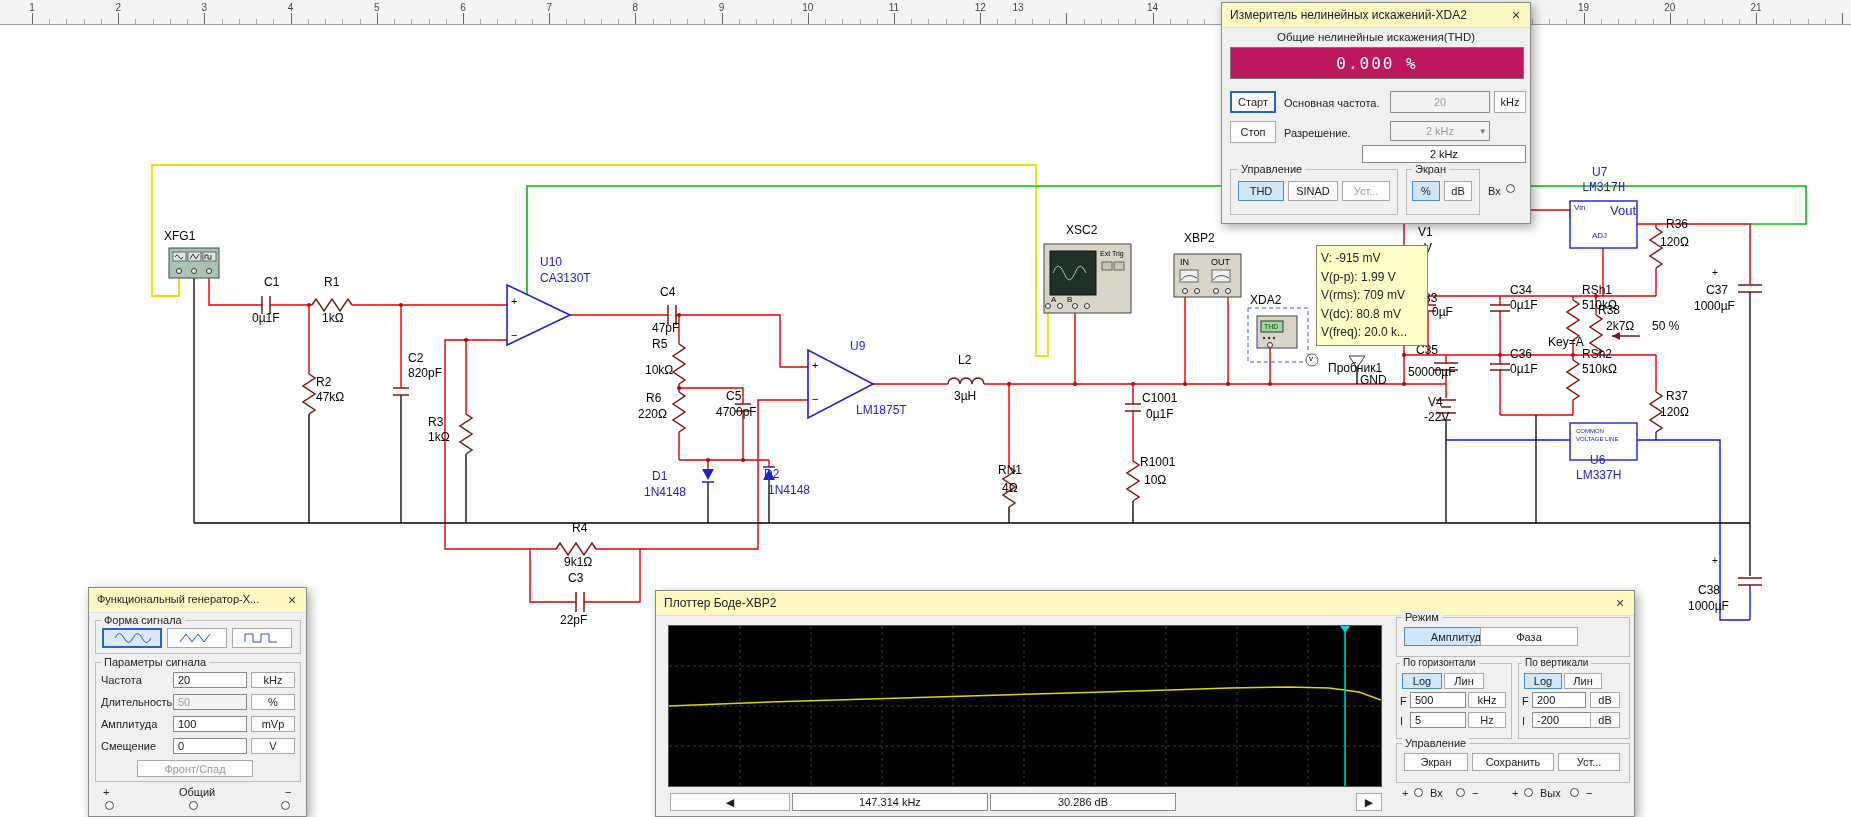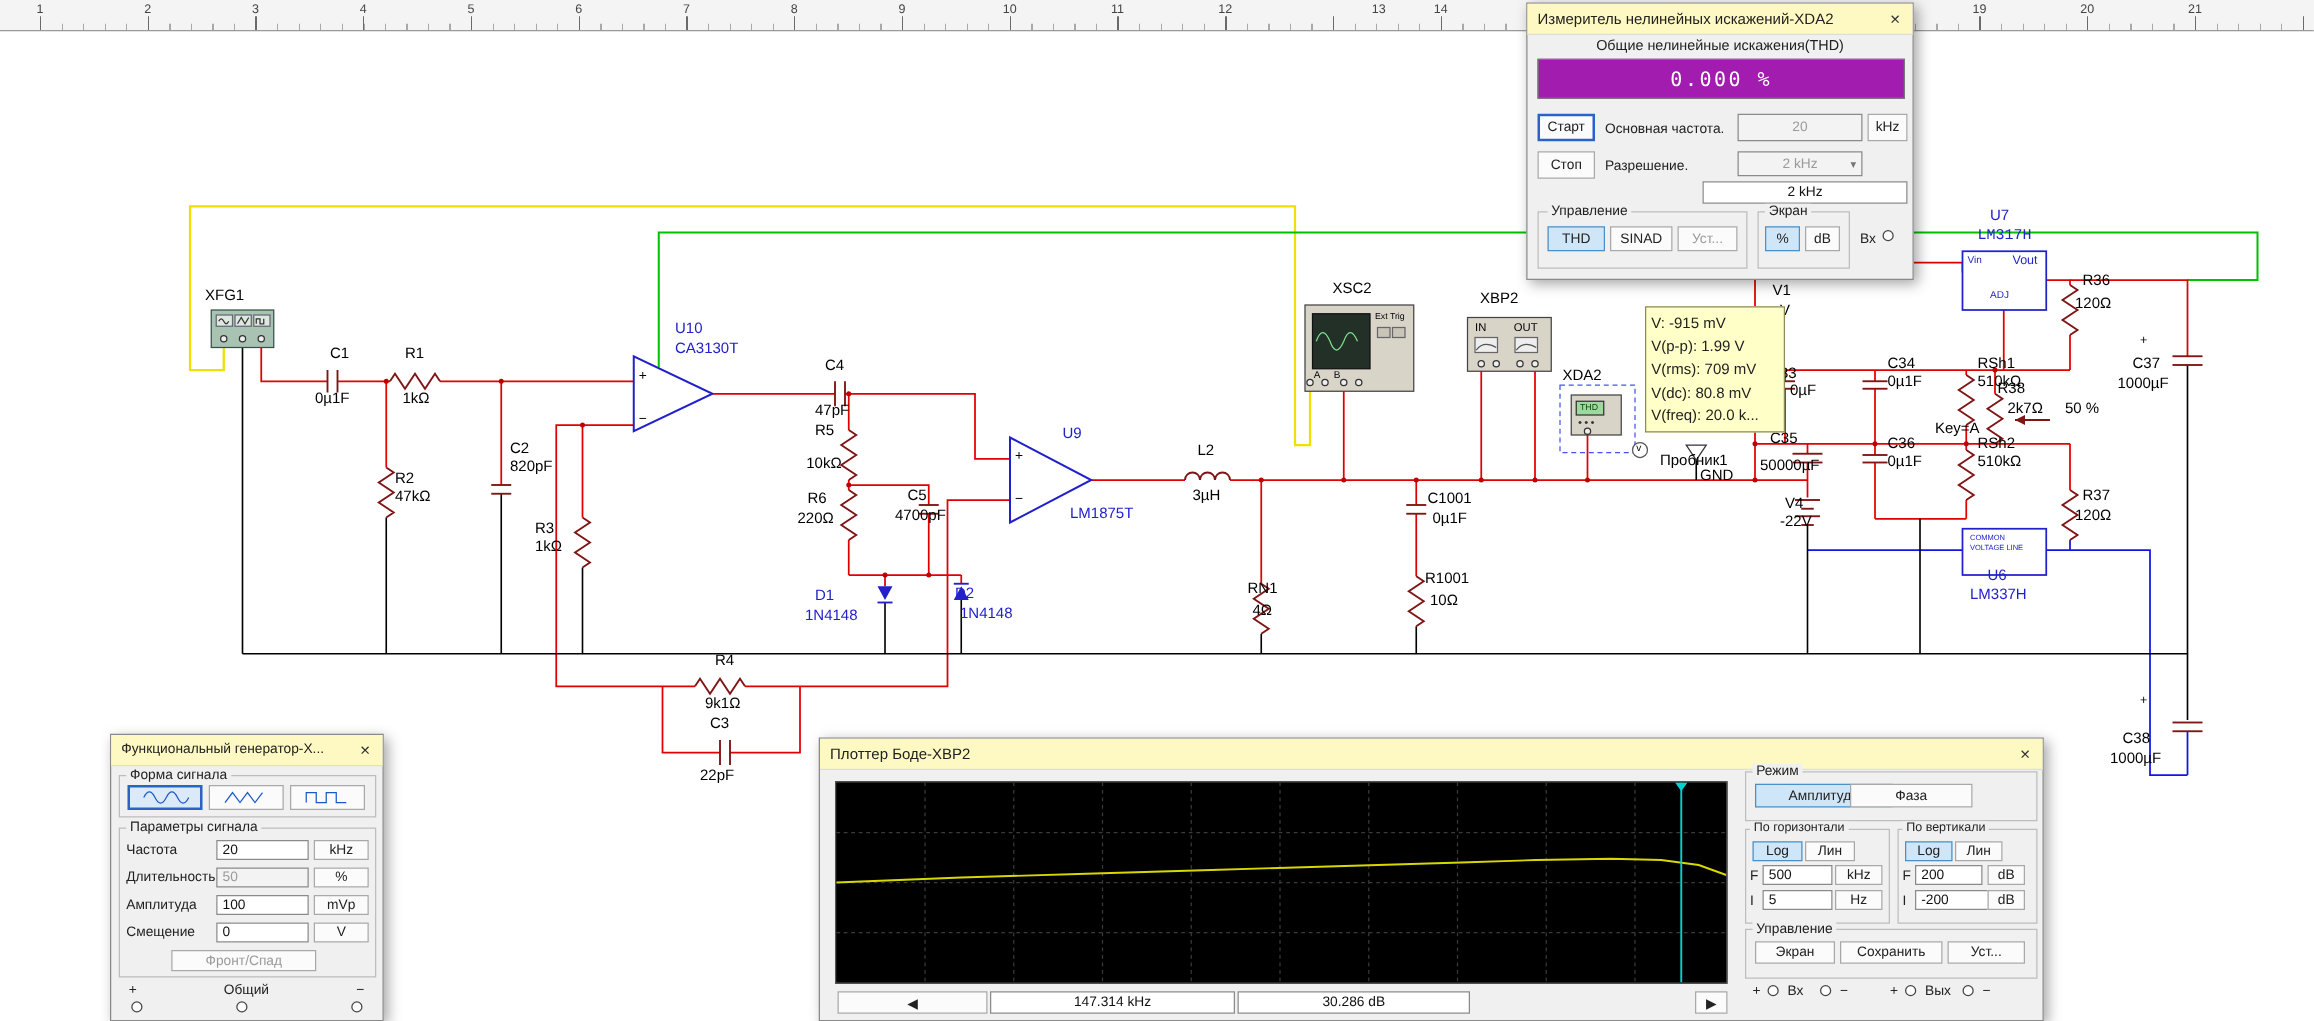--- a/index.html
+++ b/index.html
@@ -45,21 +45,21 @@
   .btn.focus{border:2px solid #2a63c8}
   .inp{position:absolute;background:#fff;border:1px solid #8a8a8a;font-size:11px;color:#111;
        display:flex;align-items:center;box-sizing:border-box;padding-left:4px}
   .inp.ctr{justify-content:center;padding-left:0}
   .inp.dis{color:#9b9b9b;background:#f3f3f3}
   .grp{position:absolute;border:1px solid #bdbdbd;box-sizing:border-box}
   .glab{position:absolute;font-size:11px;background:#f0f0f0;padding:0 3px;color:#222;white-space:nowrap;z-index:2}
   .lbl{position:absolute;font-size:11px;color:#222;white-space:nowrap}
   .term{position:absolute;width:9px;height:9px;border:1.5px solid #444;border-radius:50%;
         background:#fdfdfd;box-sizing:border-box}
-  .blackbox{position:absolute;background:#a21caf;border:1px solid #777;box-sizing:border-box;
+  .blackbox{position:absolute;background:#be185d;border:1px solid #777;box-sizing:border-box;
             color:#fff;display:flex;align-items:center;justify-content:center;
             font-size:16px;letter-spacing:2px;font-family:"DejaVu Sans Mono",monospace}
   .sunken{position:absolute;background:#fff;border:1px solid #8a8a8a;font-size:11px;color:#111;
           display:flex;align-items:center;justify-content:center;box-sizing:border-box}
   .plot{position:absolute;background:#000;border:1px solid #555;box-sizing:border-box}
   .combo-arrow{position:absolute;right:4px;top:50%;transform:translateY(-50%);font-size:9px;color:#777}
 </style>
 </head>
 <body>
 
@@ -72,21 +72,21 @@
       <span class="ruler-num" style="left: 204.4px;">3</span>
       <span class="ruler-num" style="left: 290.6px;">4</span>
       <span class="ruler-num" style="left: 376.8px;">5</span>
       <span class="ruler-num" style="left: 463px;">6</span>
       <span class="ruler-num" style="left: 549.2px;">7</span>
       <span class="ruler-num" style="left: 635.4px;">8</span>
       <span class="ruler-num" style="left: 721.6px;">9</span>
       <span class="ruler-num" style="left: 807.8px;">10</span>
       <span class="ruler-num" style="left: 894px;">11</span>
       <span class="ruler-num" style="left: 980.2px;">12</span>
-      <span class="ruler-num" style="left: 1103px; text-align: center;">13</span>
+      <span class="ruler-num" style="left: 1018px; text-align: center;">13</span>
       <span class="ruler-num" style="left: 1152.6px;">14</span>
       <span class="ruler-num" style="left: 1238.8px;">15</span>
       <span class="ruler-num" style="left: 1325px;">16</span>
       <span class="ruler-num" style="left: 1411.2px;">17</span>
       <span class="ruler-num" style="left: 1497.4px;">18</span>
       <span class="ruler-num" style="left: 1583.6px;">19</span>
       <span class="ruler-num" style="left: 1669.8px;">20</span>
       <span class="ruler-num" style="left: 1756px;">21</span>
     </div>
 </div>
@@ -408,21 +408,21 @@
     <span class="slabel" style="left: 1660px; top: 236px;">120Ω</span>
     <span class="slabel" style="left: 1706px; top: 284px;">C37</span>
     <span class="slabel" style="left: 1694px; top: 300px;">1000µF</span>
     <span class="slabel" style="left: 1666px; top: 390px;">R37</span>
     <span class="slabel" style="left: 1660px; top: 406px;">120Ω</span>
     <span class="slabel c-b" style="left: 1590px; top: 454px;">U6</span>
     <span class="slabel c-b" style="left: 1576px; top: 469px;">LM337H</span>
     <span class="slabel" style="left: 1698px; top: 584px;">C38</span>
     <span class="slabel" style="left: 1688px; top: 600px;">1000µF</span>
     <span class="slabel c-b" style="left: 1574px; top: 204px; font-size: 8px;">Vin</span>
-    <span class="slabel c-b" style="left: 1610px; top: 204px; font-size: 10px;">Vout</span>
+    <span class="slabel c-b" style="left: 1610px; top: 204px; font-size: 13px;">Vout</span>
     <span class="slabel c-b" style="left: 1592px; top: 232px; font-size: 8px;">ADJ</span>
     <span class="slabel c-b" style="left: 1576px; top: 428px; font-size: 6px;">COMMON</span>
     <span class="slabel c-b" style="left: 1576px; top: 436px; font-size: 6px;">VOLTAGE LINE</span>
     <span class="slabel" style="left: 1180px; top: 258px; font-size: 9px;">IN</span>
     <span class="slabel" style="left: 1211px; top: 258px; font-size: 9px;">OUT</span>
     <span class="slabel c-g" style="left: 1264px; top: 323px; font-size: 7px;">THD</span>
     <span class="slabel" style="left: 1100px; top: 250px; font-size: 7px;">Ext Trig</span>
     <span class="slabel" style="left: 1051px; top: 296px; font-size: 8px;">A</span>
     <span class="slabel" style="left: 1067px; top: 296px; font-size: 8px;">B</span>
     <span class="slabel" style="left: 511px; top: 296px; font-size: 11px;">+</span>

